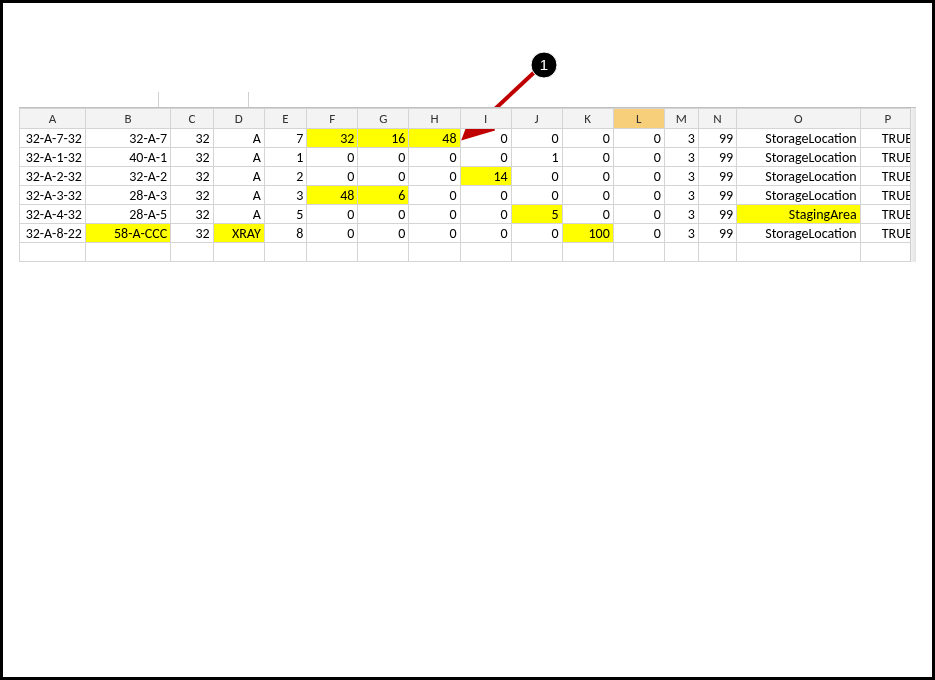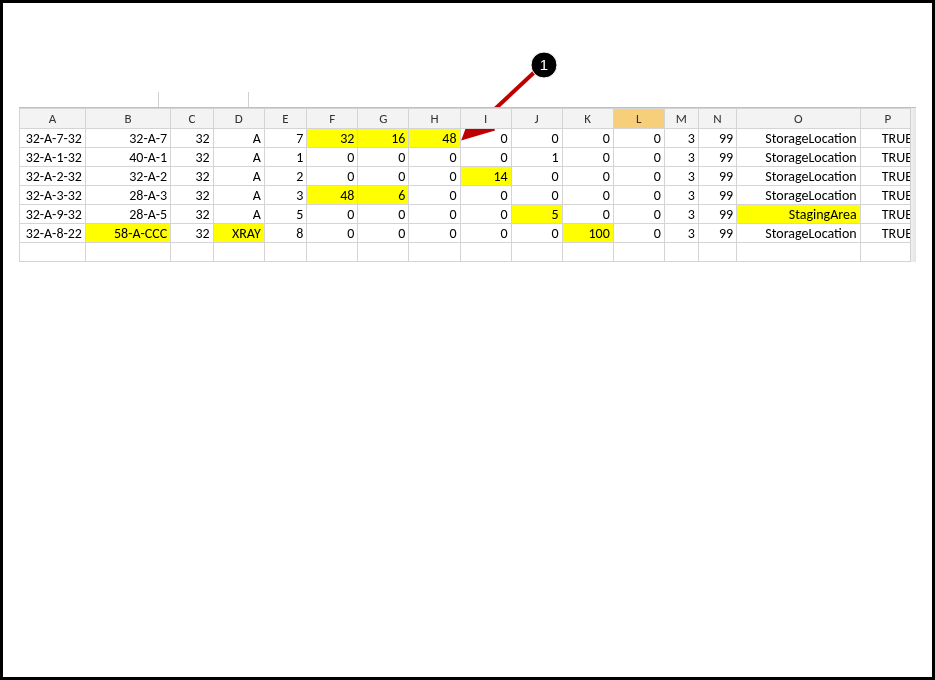--- a/index.html
+++ b/index.html
@@ -226,21 +226,21 @@
             <td class="num">0</td>
             <td class="num">0</td>
             <td class="num">0</td>
             <td class="num">0</td>
             <td class="num">3</td>
             <td class="num">99</td>
             <td class="txt">StorageLocation</td>
             <td class="num">TRUE</td>
           </tr>
           <tr>
-            <td class="txt">32-A-9-32</td>
+            <td class="txt">32-A-4-32</td>
             <td class="txt">28-A-5</td>
             <td class="num">32</td>
             <td class="txt">A</td>
             <td class="num">5</td>
             <td class="num">0</td>
             <td class="num">0</td>
             <td class="num">0</td>
             <td class="num">0</td>
             <td class="num hl">5</td>
             <td class="num">0</td>

